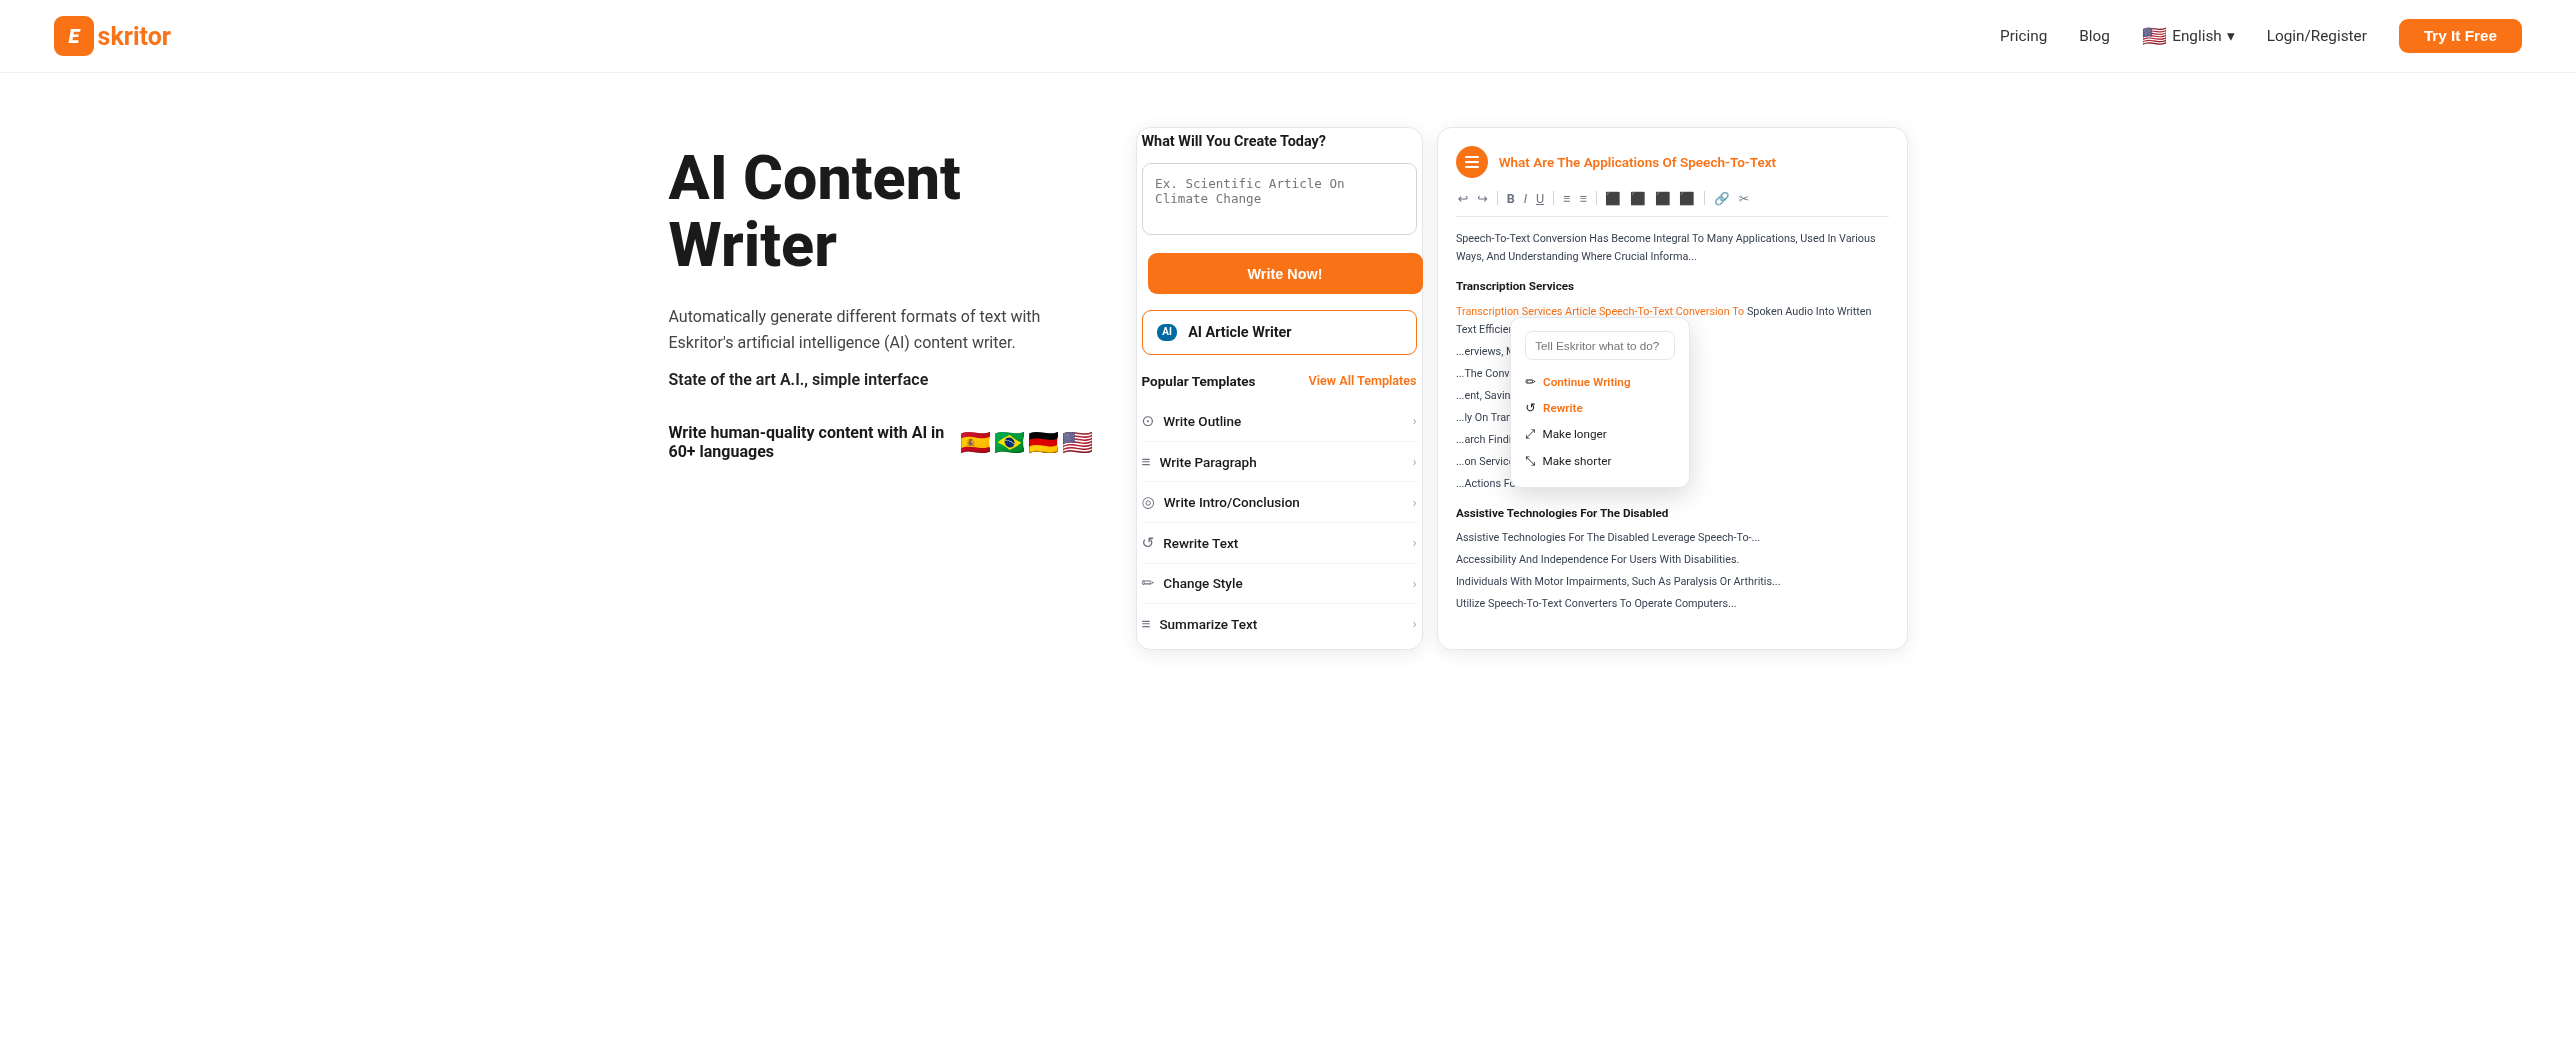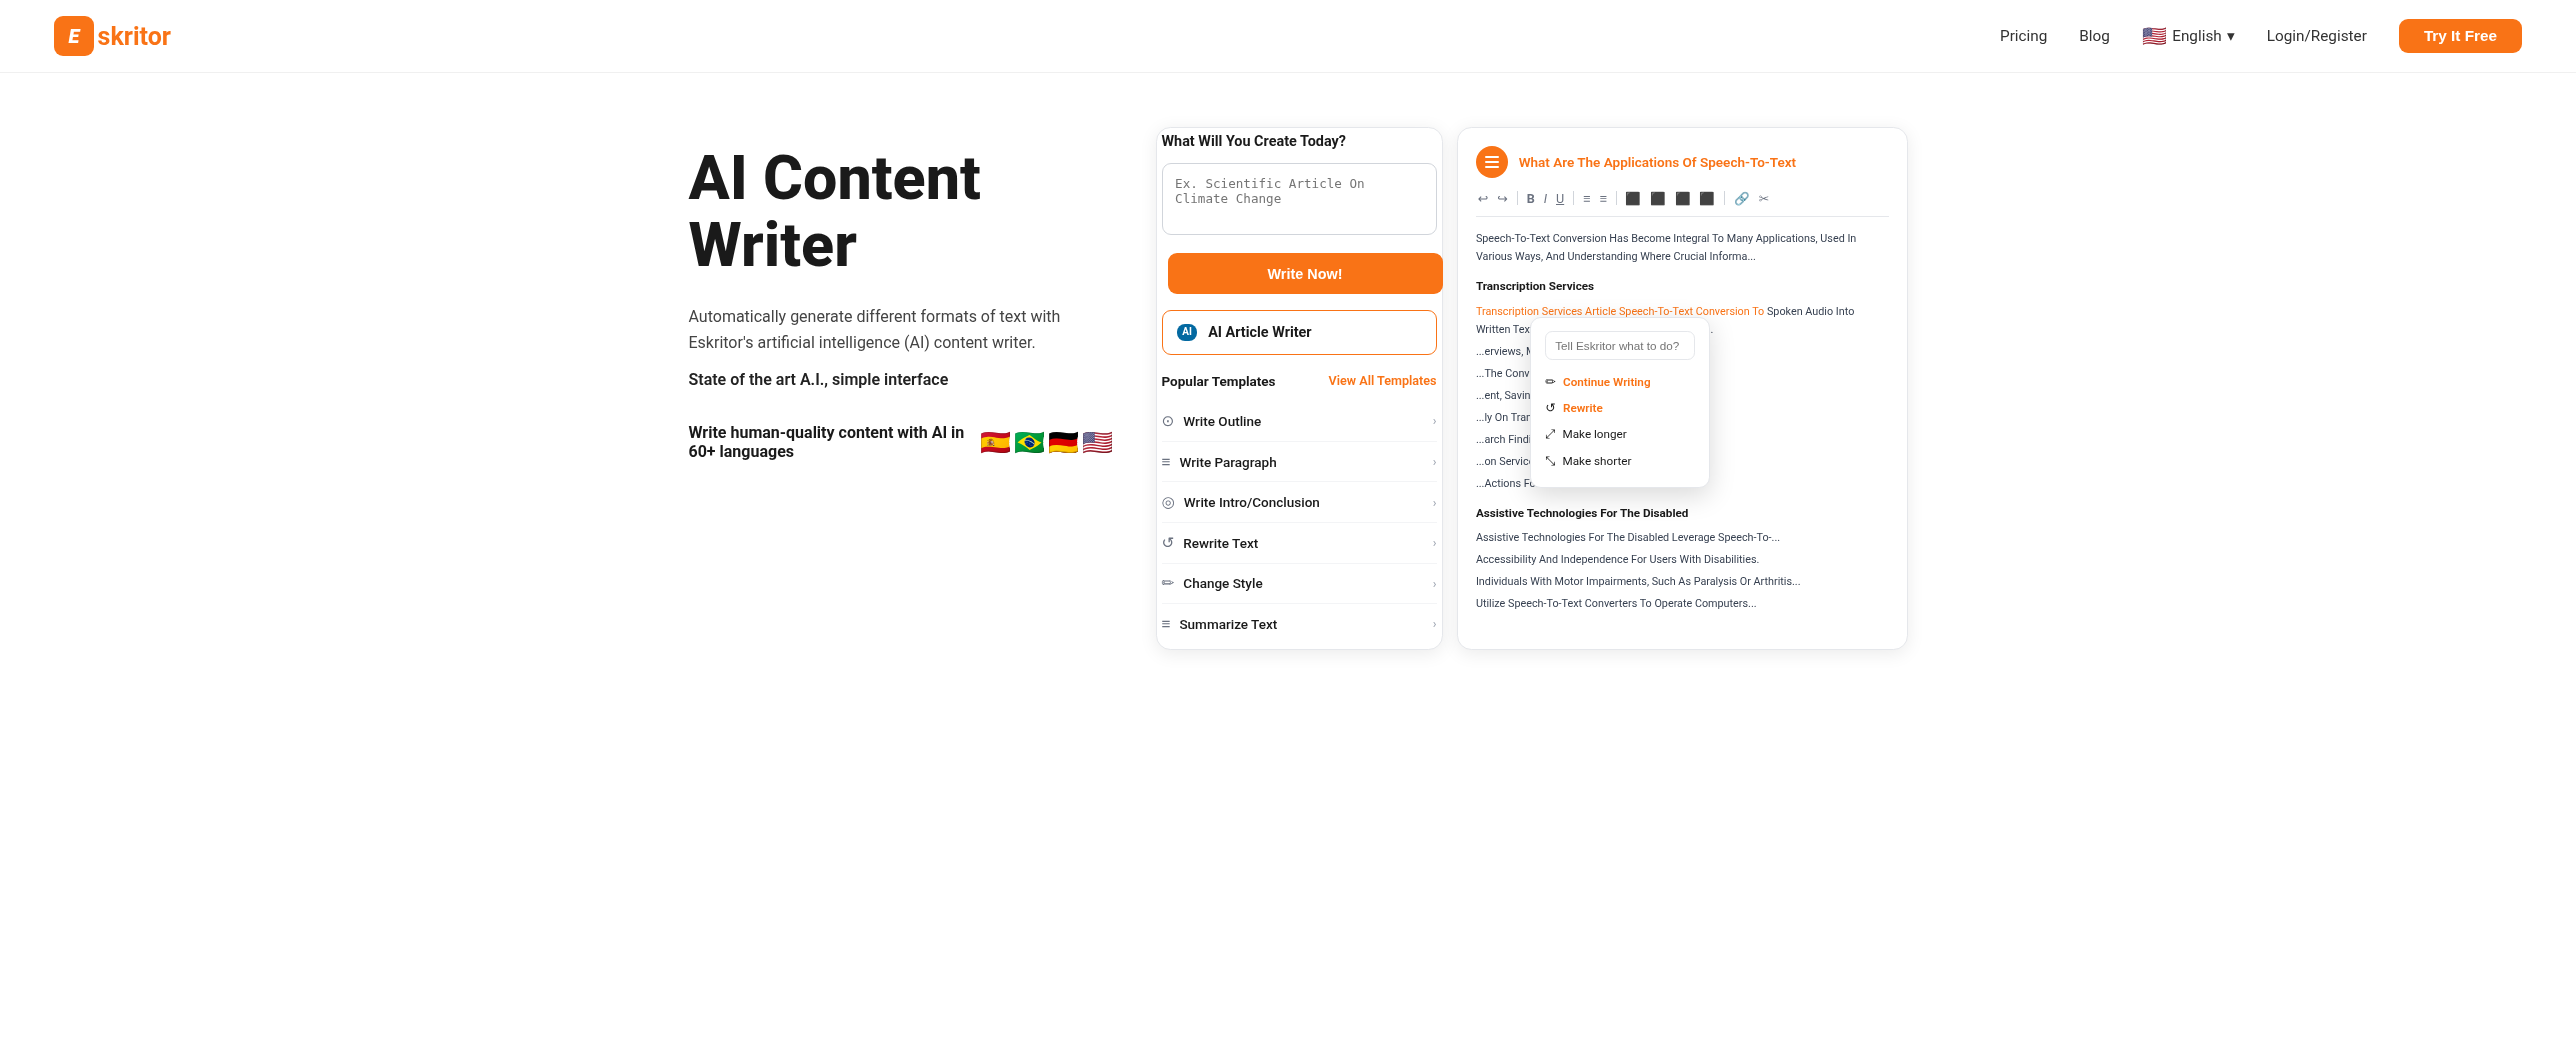--- a/index.html
+++ b/index.html
@@ -23,21 +23,21 @@
     .try-btn {
       background: #f97316; color: white; border: none; padding: 8px 25px;
       border-radius: 9px; font-size: 15.3px; font-weight: 600; cursor: pointer;
     }
 
     
     .hero {
       display: flex; align-items: flex-start; padding: 54px 54px 36px;
       gap: 36px; max-width: 1347px; margin: 0 auto;
     }
-    .hero-left { flex: 0 0 431px; padding-top: 18px; margin-left: 20px; }
+    .hero-left { flex: 0 0 431px; padding-top: 18px; }
     .hero-title { font-size: 61px; font-weight: 800; color: #1a1a1a; line-height: 1.1; margin-bottom: 25px; }
     .hero-sub { font-size: 16px; color: #444; line-height: 1.6; margin-bottom: 14.4px; max-width: 395px; }
     .hero-tagline { font-size: 16px; color: #222; font-weight: 600; margin-bottom: 32px; }
     .hero-actions { display: flex; align-items: center; gap: 21.6px; margin-bottom: 36px; }
     .try-free-btn {
       background: #f97316; color: white; border: none; padding: 14.4px 32px;
       border-radius: 9px; font-size: 16px; font-weight: 700; cursor: pointer;
     }
     .login-link { display: flex; align-items: center; gap: 7.2px; color: #f97316; font-size: 16px; font-weight: 600; cursor: pointer; text-decoration: none; }
     .hero-languages { font-size: 16px; font-weight: 700; color: #1a1a1a; display: flex; align-items: center; gap: 4px; }

